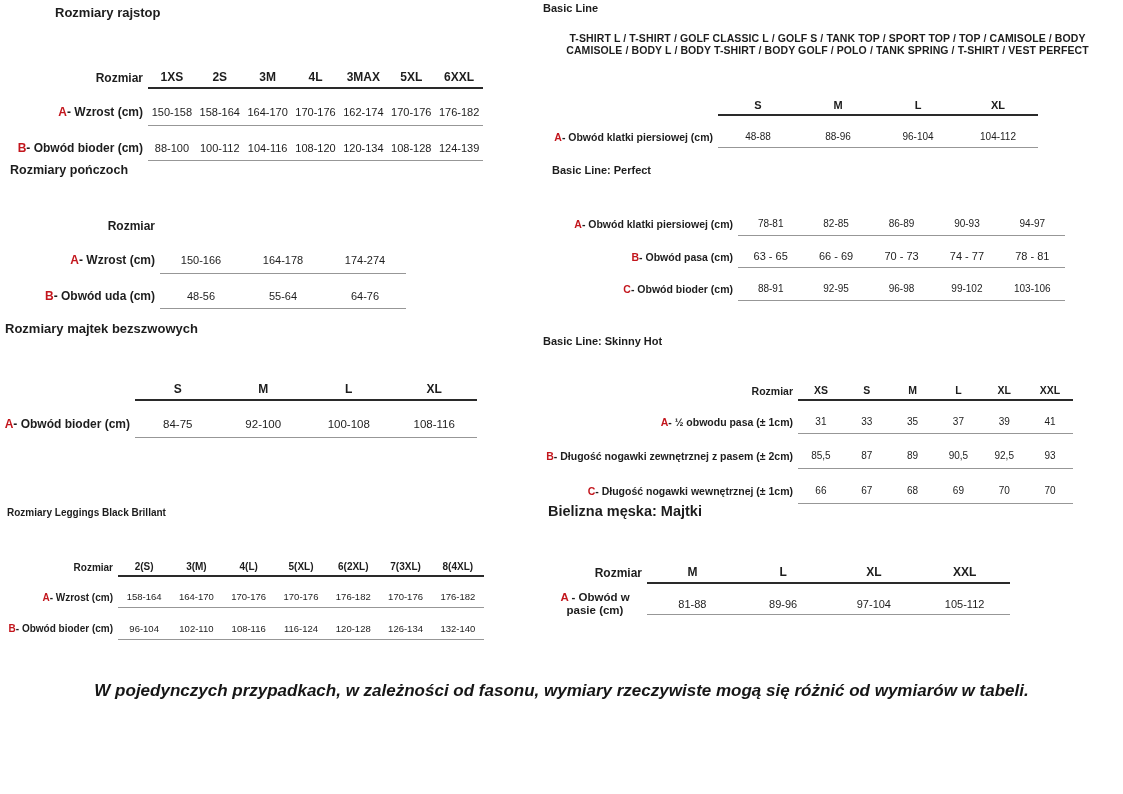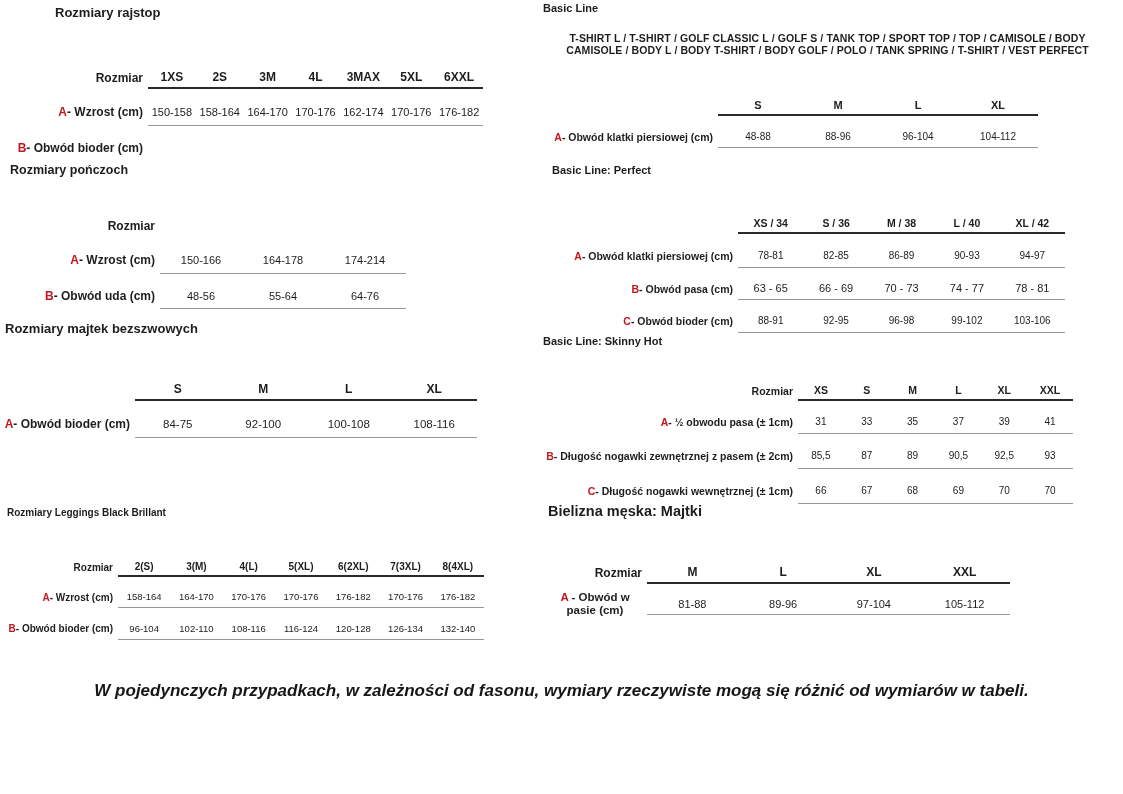--- a/index.html
+++ b/index.html
@@ -83,36 +83,45 @@
         <div class="cell">162-174</div>
         <div class="cell">170-176</div>
         <div class="cell">176-182</div>
       </div>
     </div>
     <div class="trow bdy" style="height:26px">
       <div class="lbl">
           <span class="pfx">B</span>
           <span> - Obwód bioder (cm)</span>
         </div>
+      <div class="data">
+        <div class="cell">88-100</div>
+        <div class="cell">100-112</div>
+        <div class="cell">104-116</div>
+        <div class="cell">108-120</div>
+        <div class="cell">120-134</div>
+        <div class="cell">108-128</div>
+        <div class="cell">124-139</div>
+      </div>
     </div>
   </div>
 
   <div class="tbl" id="t2">
     <div class="trow hdr" style="height:23px">
       <div class="lbl">Rozmiar</div>
     </div>
     <div class="trow bdy" style="height:28px">
       <div class="lbl">
           <span class="pfx">A</span>
           <span> - Wzrost (cm)</span>
         </div>
       <div class="data">
         <div class="cell">150-166</div>
         <div class="cell">164-178</div>
-        <div class="cell">174-214</div>
+        <div class="cell">174-274</div>
       </div>
     </div>
     <div class="trow bdy" style="height:26px">
       <div class="lbl">
           <span class="pfx">B</span>
           <span> - Obwód uda (cm)</span>
         </div>
       <div class="data">
         <div class="cell">48-56</div>
         <div class="cell">55-64</div>
@@ -208,30 +217,20 @@
       <div class="data">
         <div class="cell">48-88</div>
         <div class="cell">88-96</div>
         <div class="cell">96-104</div>
         <div class="cell">104-112</div>
       </div>
     </div>
   </div>
 
   <div class="tbl" id="t6">
-    <div class="trow hdr" style="height:23px">
-      <div class="lbl"></div>
-      <div class="data">
-        <div class="cell">XS / 34</div>
-        <div class="cell">S / 36</div>
-        <div class="cell">M / 38</div>
-        <div class="cell">L / 40</div>
-        <div class="cell">XL / 42</div>
-      </div>
-    </div>
     <div class="trow bdy" style="height:25px">
       <div class="lbl">
           <span class="pfx">A</span>
           <span> - Obwód klatki piersiowej (cm)</span>
         </div>
       <div class="data">
         <div class="cell">78-81</div>
         <div class="cell">82-85</div>
         <div class="cell">86-89</div>
         <div class="cell">90-93</div>

